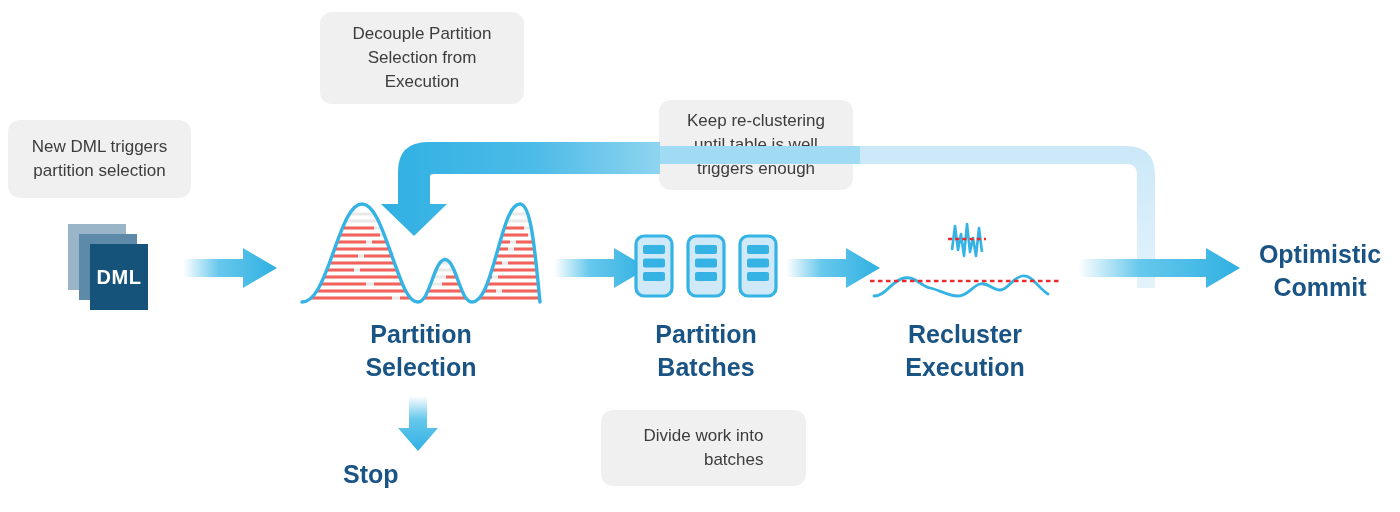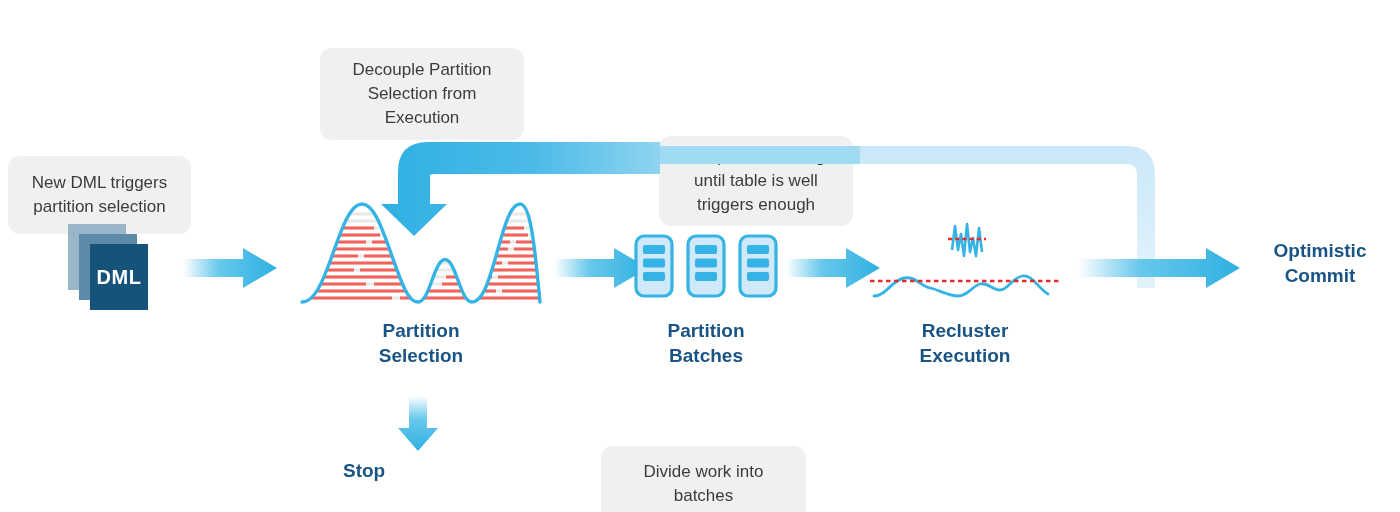--- a/index.html
+++ b/index.html
@@ -26,27 +26,26 @@
     color: #3c3c3c;
     font-size: 17px;
     line-height: 1.42;
     text-align: center;
     display: flex;
     align-items: center;
     justify-content: center;
     padding: 10px 4px;
     box-sizing: border-box;
     white-space: pre-line;
-    margin-top: 36px;
   }
 
   
   .stage-label {
     color: #1a5485;
-    font-size: 19px;
+    font-size: 25px;
     font-weight: bold;
     line-height: 1.32;
     text-align: center;
     white-space: pre-line;
   }
 
   
   .dml-wrap { width: 90px; height: 90px; }
   .dml-card { position: absolute; width: 58px; height: 66px; }
   .dml-card.c1 { left: 0px;  top: 0px;  background: #9ab4c8; }
@@ -77,21 +76,21 @@
 Selection from
 Execution</span>
   </div>
 
   <div class="note abs" style="left:659px; top:100px; width:194px; height:90px;">
     <span>Keep re-clustering
 until table is well
 triggers enough</span>
   </div>
 
-  <div class="note abs" style="left:601px; top:410px; width:205px; height:76px;">
+  <div class="note abs" style="left:601px; top:410px; width:205px; height:76px;text-align:right;">
     <span>Divide work into
 batches</span>
   </div>
 
   <svg class="abs" style="left:0px; top:0px; width:1400px; height:512px; pointer-events:none;" viewBox="0 0 1400 512">
     <defs>
       <linearGradient id="loopGradDark" x1="1" y1="0" x2="0" y2="0">
         <stop offset="0%" stop-color="#8fd4ef"></stop>
         <stop offset="45%" stop-color="#4cbbe8"></stop>
         <stop offset="100%" stop-color="#2fb0e2"></stop>

